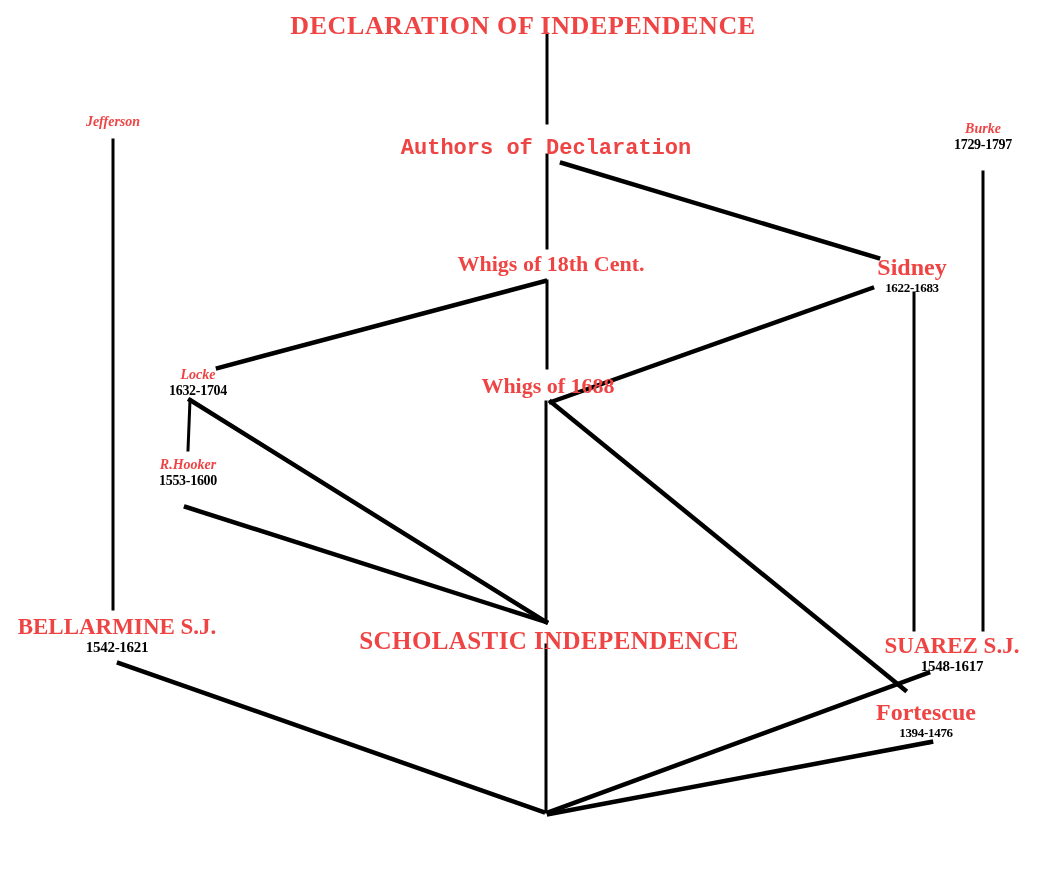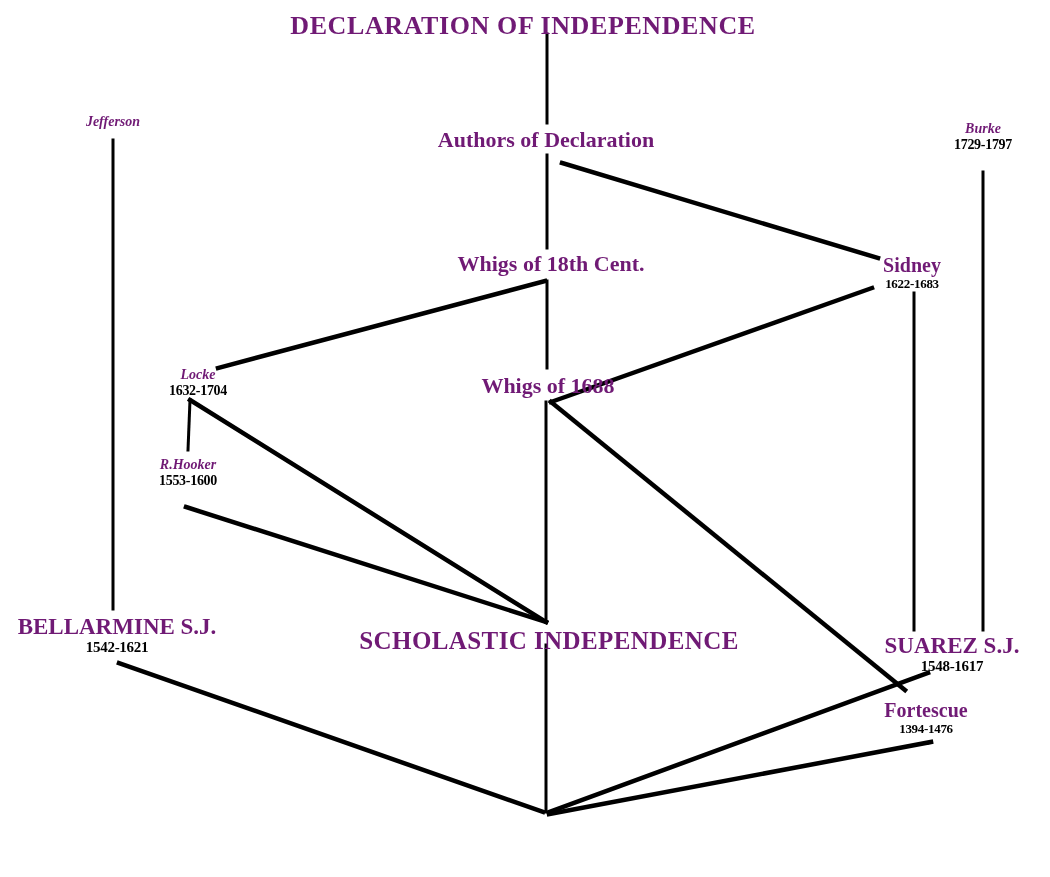--- a/index.html
+++ b/index.html
@@ -27,37 +27,37 @@
     text-align: center;
     color: #000000;
     line-height: 1.06;
     white-space: nowrap;
     transform: translateX(-50%);
     z-index: 5;
   }
   .node-label {
     display: block;
     font-weight: bold;
-    color: #701a75;
+    color: #ef4444;
   }
   .node-dates {
     display: block;
     font-weight: bold;
     font-size: 15px;
     letter-spacing: -0.3px;
     margin-top: 1px;
   }
   
   .size-title .node-label  { font-size: 26px; letter-spacing: 0.6px; }
   .size-caps  .node-label  { font-size: 25px; letter-spacing: 0.4px; }
   .size-big   .node-label  { font-size: 23px; }
   .size-mid   .node-label  { font-size: 22px; }
   .size-small .node-label  { font-size: 14px; font-style: italic; }
   .size-small .node-dates  { font-size: 14px; }
-  .size-tiny  .node-label  { font-size: 20px; }
+  .size-tiny  .node-label  { font-size: 24px; }
   .size-tiny  .node-dates  { font-size: 13px; }
 </style>
 </head>
 <body>
 
 <div id="diagram-root">
   <svg id="edge-layer" viewBox="0 0 1050 877" xmlns="http://www.w3.org/2000/svg">
       <line x1="547" y1="34" x2="547" y2="123" stroke="#000000" stroke-width="3" stroke-linecap="square"></line>
       <line x1="547" y1="155" x2="547" y2="248" stroke="#000000" stroke-width="3" stroke-linecap="square"></line>
       <line x1="562" y1="163" x2="878" y2="258" stroke="#000000" stroke-width="4.5" stroke-linecap="square"></line>
@@ -77,21 +77,21 @@
       <line x1="928" y1="673" x2="549" y2="812" stroke="#000000" stroke-width="4.5" stroke-linecap="square"></line>
       <line x1="931" y1="742" x2="549" y2="814" stroke="#000000" stroke-width="4.5" stroke-linecap="square"></line>
     </svg>
   <div id="node-layer">
       <div class="node size-title" style="left: 523px; top: 12px;">
         <span class="node-label">DECLARATION OF INDEPENDENCE</span>
       </div>
       <div class="node size-small" style="left: 113px; top: 115px;">
         <span class="node-label">Jefferson</span>
       </div>
-      <div class="node size-mid" style="left: 546px; top: 128px;">
+      <div class="node size-mid" style="left: 546px; top: 137px; font-family: Liberation Mono, monospace;">
         <span class="node-label">Authors of Declaration</span>
       </div>
       <div class="node size-small" style="left: 983px; top: 122px;">
         <span class="node-label">Burke</span>
         <span class="node-dates">1729-1797</span>
       </div>
       <div class="node size-mid" style="left: 551px; top: 252px;">
         <span class="node-label">Whigs of 18th Cent.</span>
       </div>
       <div class="node size-tiny" style="left: 912px; top: 255px;">

